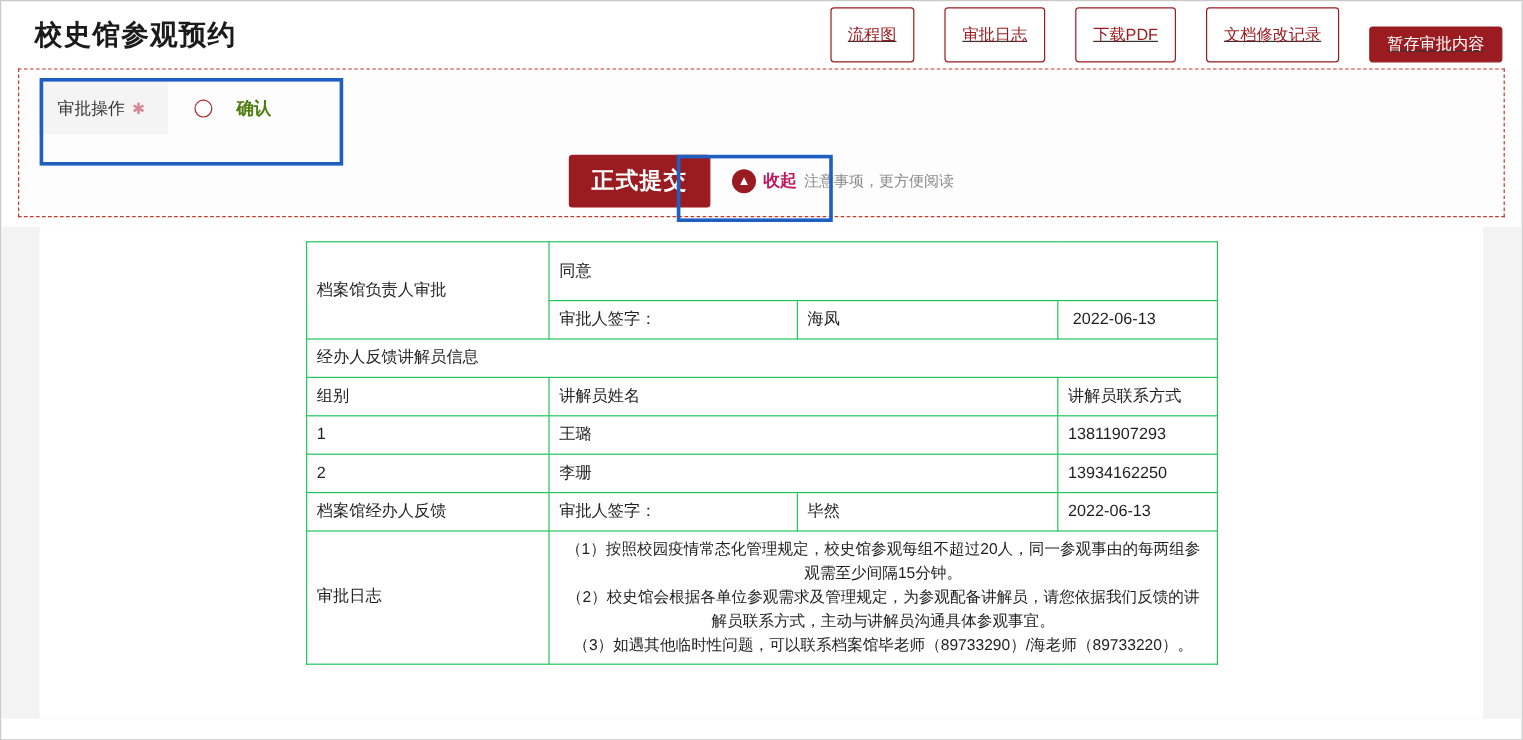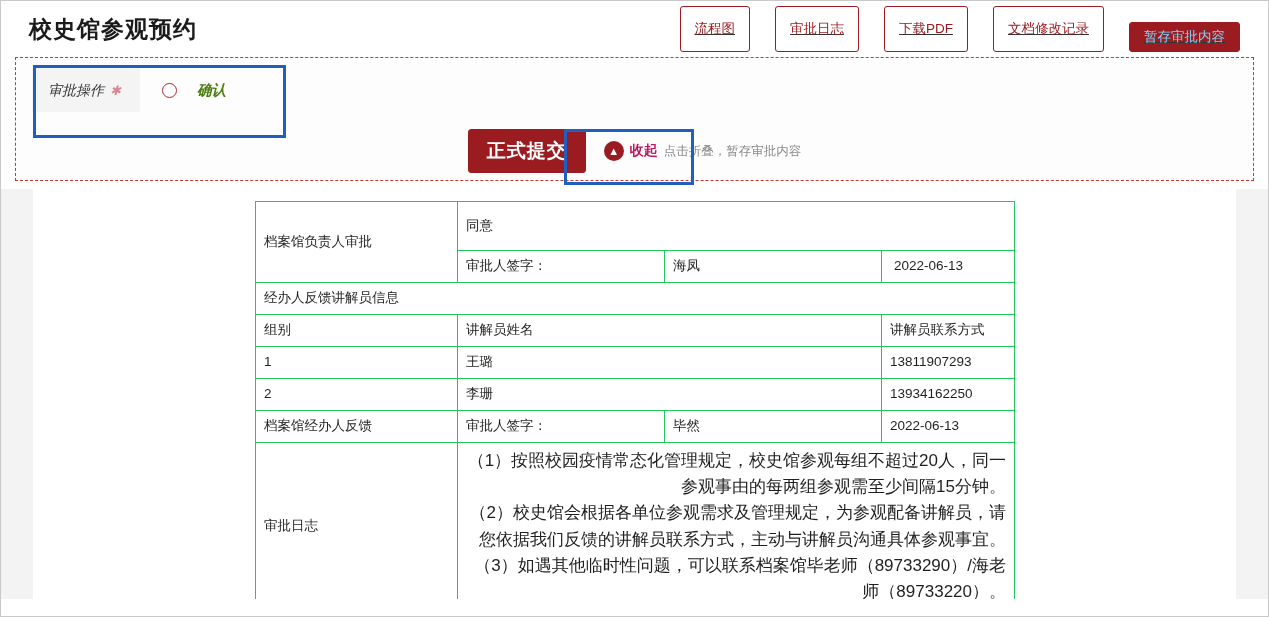--- a/index.html
+++ b/index.html
@@ -22,21 +22,21 @@
     box-sizing: border-box;
     border: 1px solid #c9c9c9;
     background: #fff;
   }
 
   
   .header {
     display: flex;
     align-items: center;
     justify-content: space-between;
-    padding: 14px 28px 10px 28px;
+    padding: 14px 16px 10px 28px;
     height: 52px;
     box-sizing: border-box;
   }
   .page-title {
     font-size: 23px;
     font-weight: bold;
     color: #1a1a1a;
     letter-spacing: 1px;
     white-space: nowrap;
   }
@@ -52,21 +52,21 @@
     border-radius: 3px;
     border: 1px solid #9b1c20;
     background: #ffffff;
     color: #9b1c20;
     cursor: pointer;
     white-space: nowrap;
     line-height: 1.1;
   }
   .btn-primary {
     background: #9b1c20;
-    color: #7dd3fc;
+    color: #ffffff;
     border-color: #9b1c20;
     margin-top: 16px;
   }
 
   
   .approval-panel {
     position: relative;
     margin: 4px 14px 0 14px;
     border: 1px dashed #c0392b;
     background: #fdfdfd;
@@ -77,21 +77,20 @@
     display: flex;
     align-items: center;
     height: 64px;
     padding-left: 16px;
     box-sizing: border-box;
   }
   .field-cell {
     display: flex;
     align-items: center;
     height: 44px;
-    font-style: italic;
   }
   .field-label {
     font-size: 14px;
     color: #333;
     background: #f4f4f4;
     height: 44px;
     line-height: 44px;
     padding: 0 18px 0 16px;
     min-width: 108px;
     box-sizing: border-box;
@@ -213,24 +212,24 @@
   }
   .doc-table td {
     border: 1px solid #22c55e;
     padding: 5px 8px;
     vertical-align: middle;
     line-height: 1.55;
   }
   .c-center { text-align: left; }
   .c-left { text-align: left; }
   .notes-cell {
-    text-align: right;
+    text-align: center;
     line-height: 1.75;
     padding: 8px 10px 8px 12px;
-    font-size: 17px;
+    font-size: 13px;
   }
   .notes-cell p {
     margin: 0;
     text-indent: 0;
   }
 </style>
 </head>
 <body>
 
 <div class="page">
@@ -256,21 +255,21 @@
           <span class="radio-outer"></span>
           <span class="radio-label">确认</span>
         </div>
       </div>
     </div>
     <div class="submit-row">
       <button class="btn-submit">正式提交</button>
       <div class="collapse-group">
         <span class="collapse-icon">▲</span>
         <span class="collapse-label">收起</span>
-        <span class="collapse-hint">点击折叠，暂存审批内容</span>
+        <span class="collapse-hint">注意事项，更方便阅读</span>
       </div>
     </div>
   </div>
 
   <div class="doc-area">
     <div class="doc-paper">
       <table class="doc-table">
         <tbody>
           <tr>
             <td class="c-center" rowspan="2" style="width:185px;">档案馆负责人审批</td>

